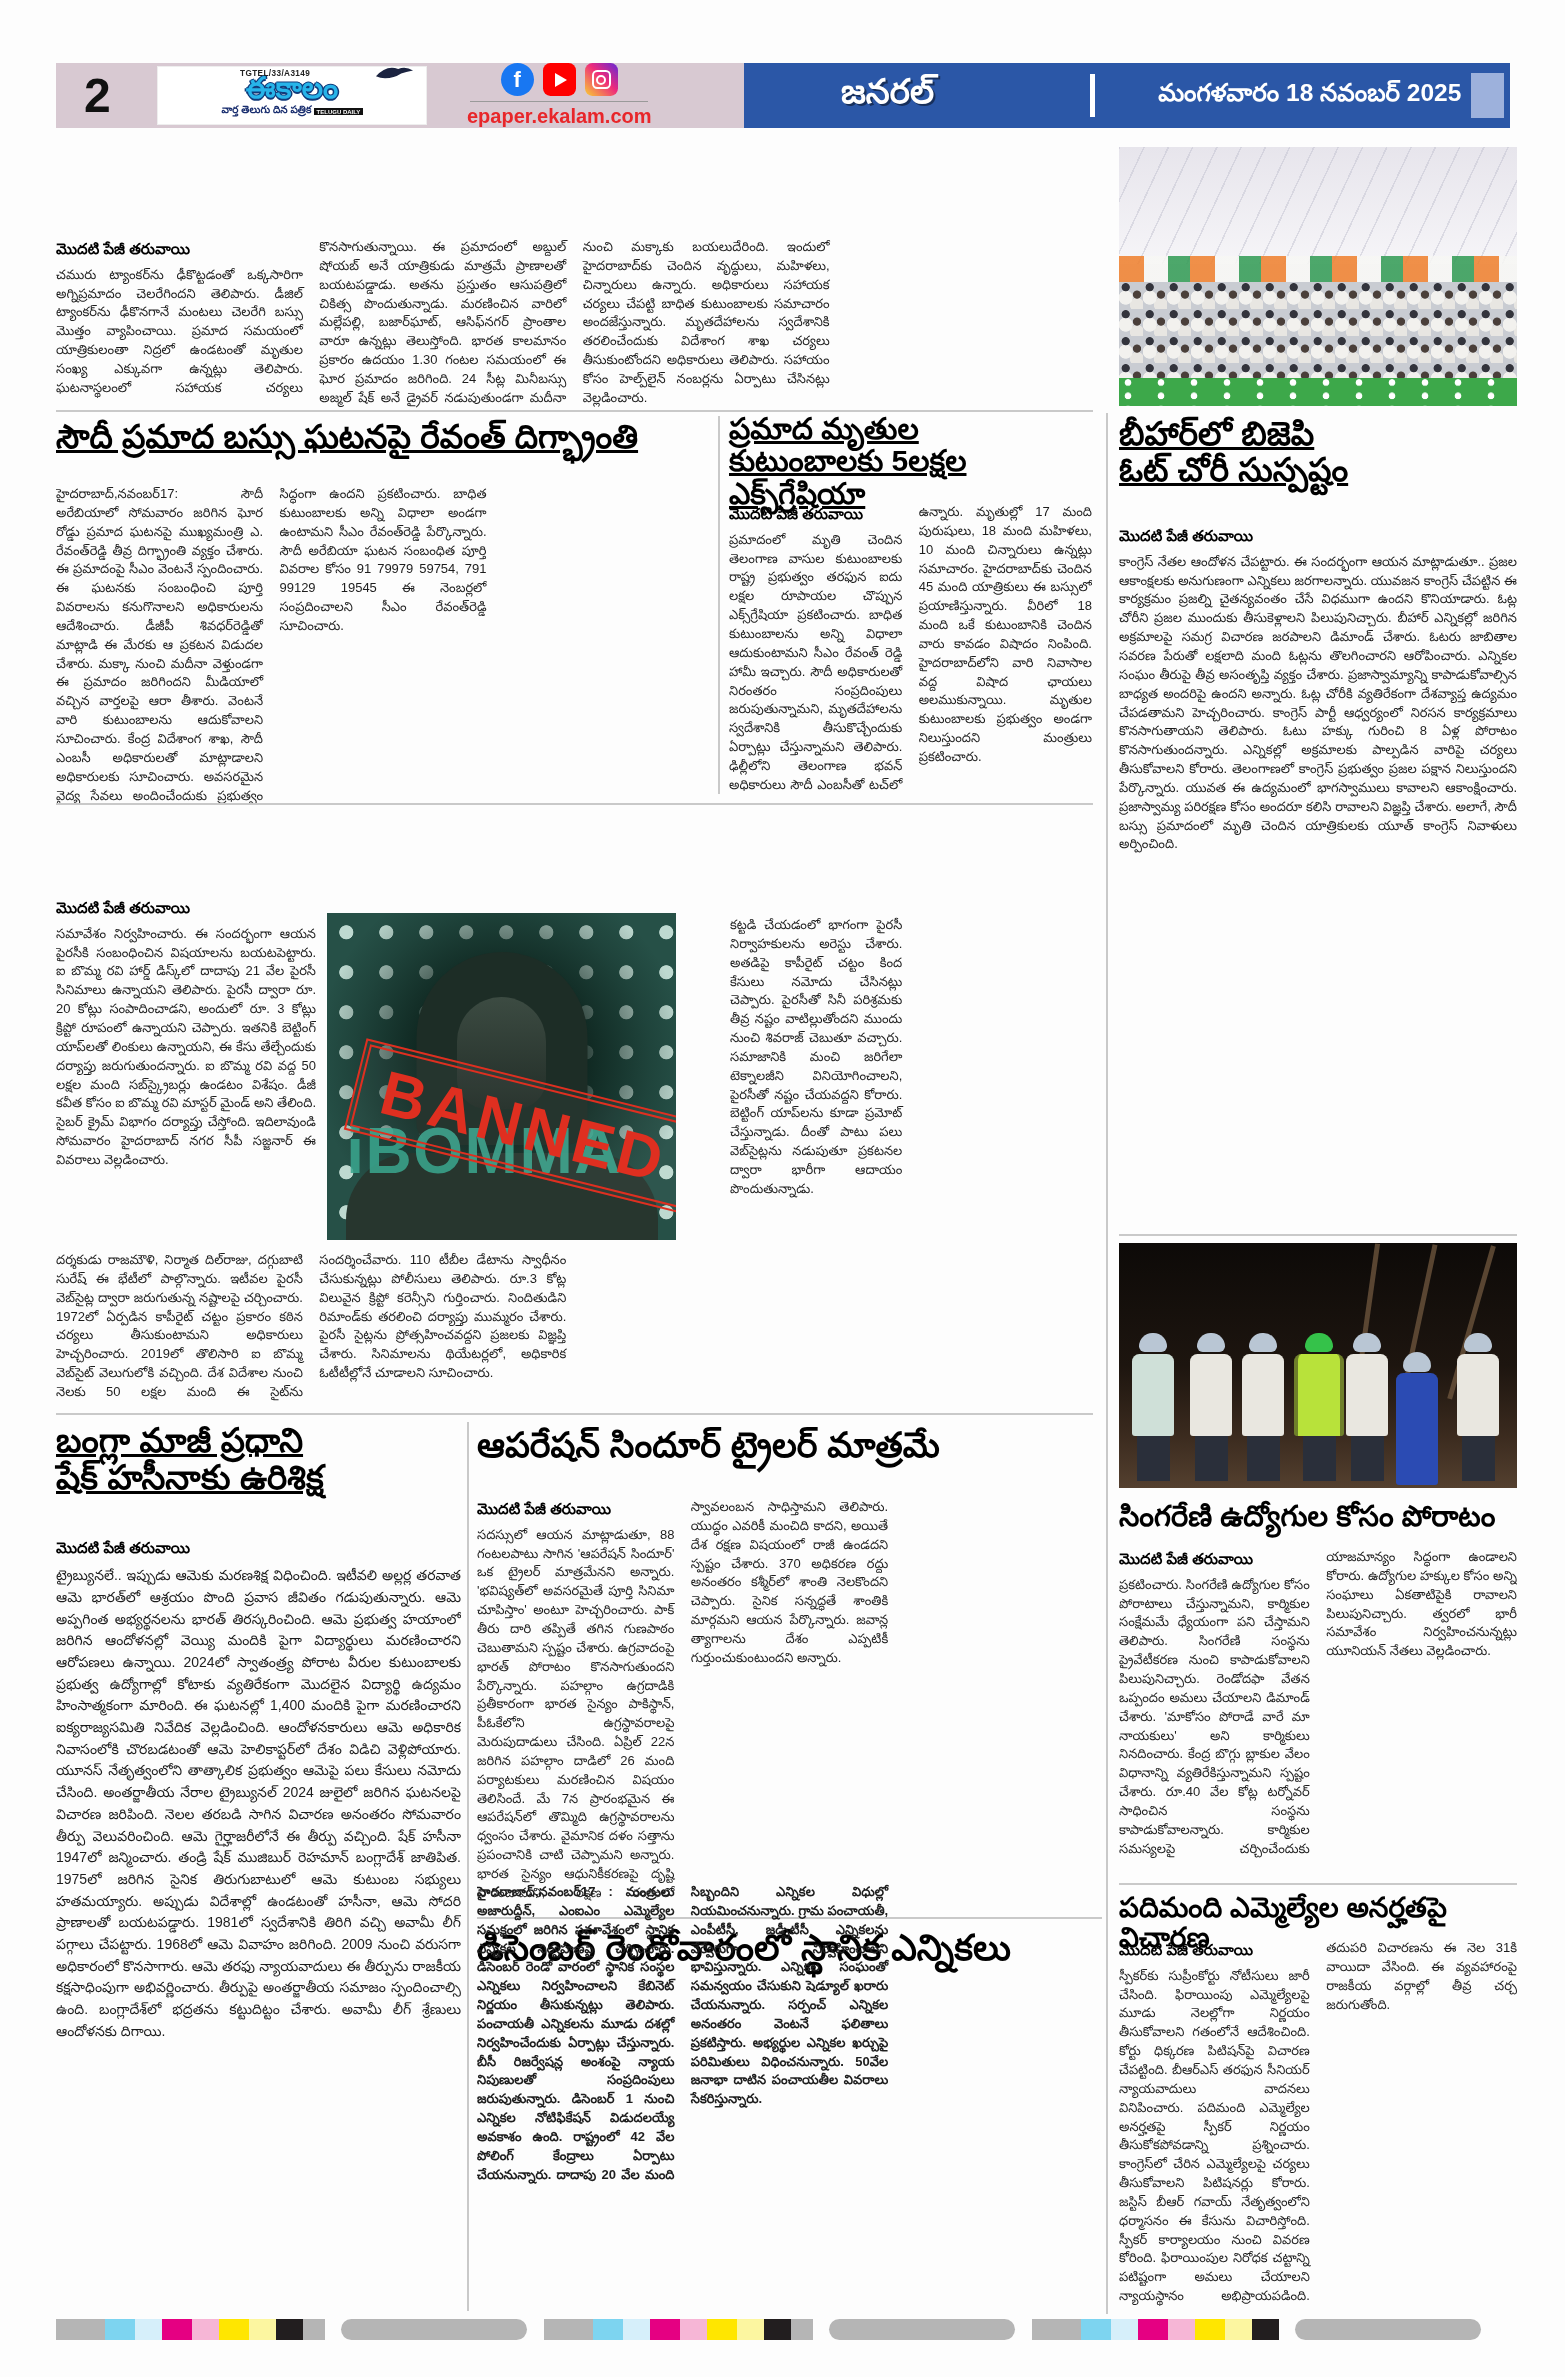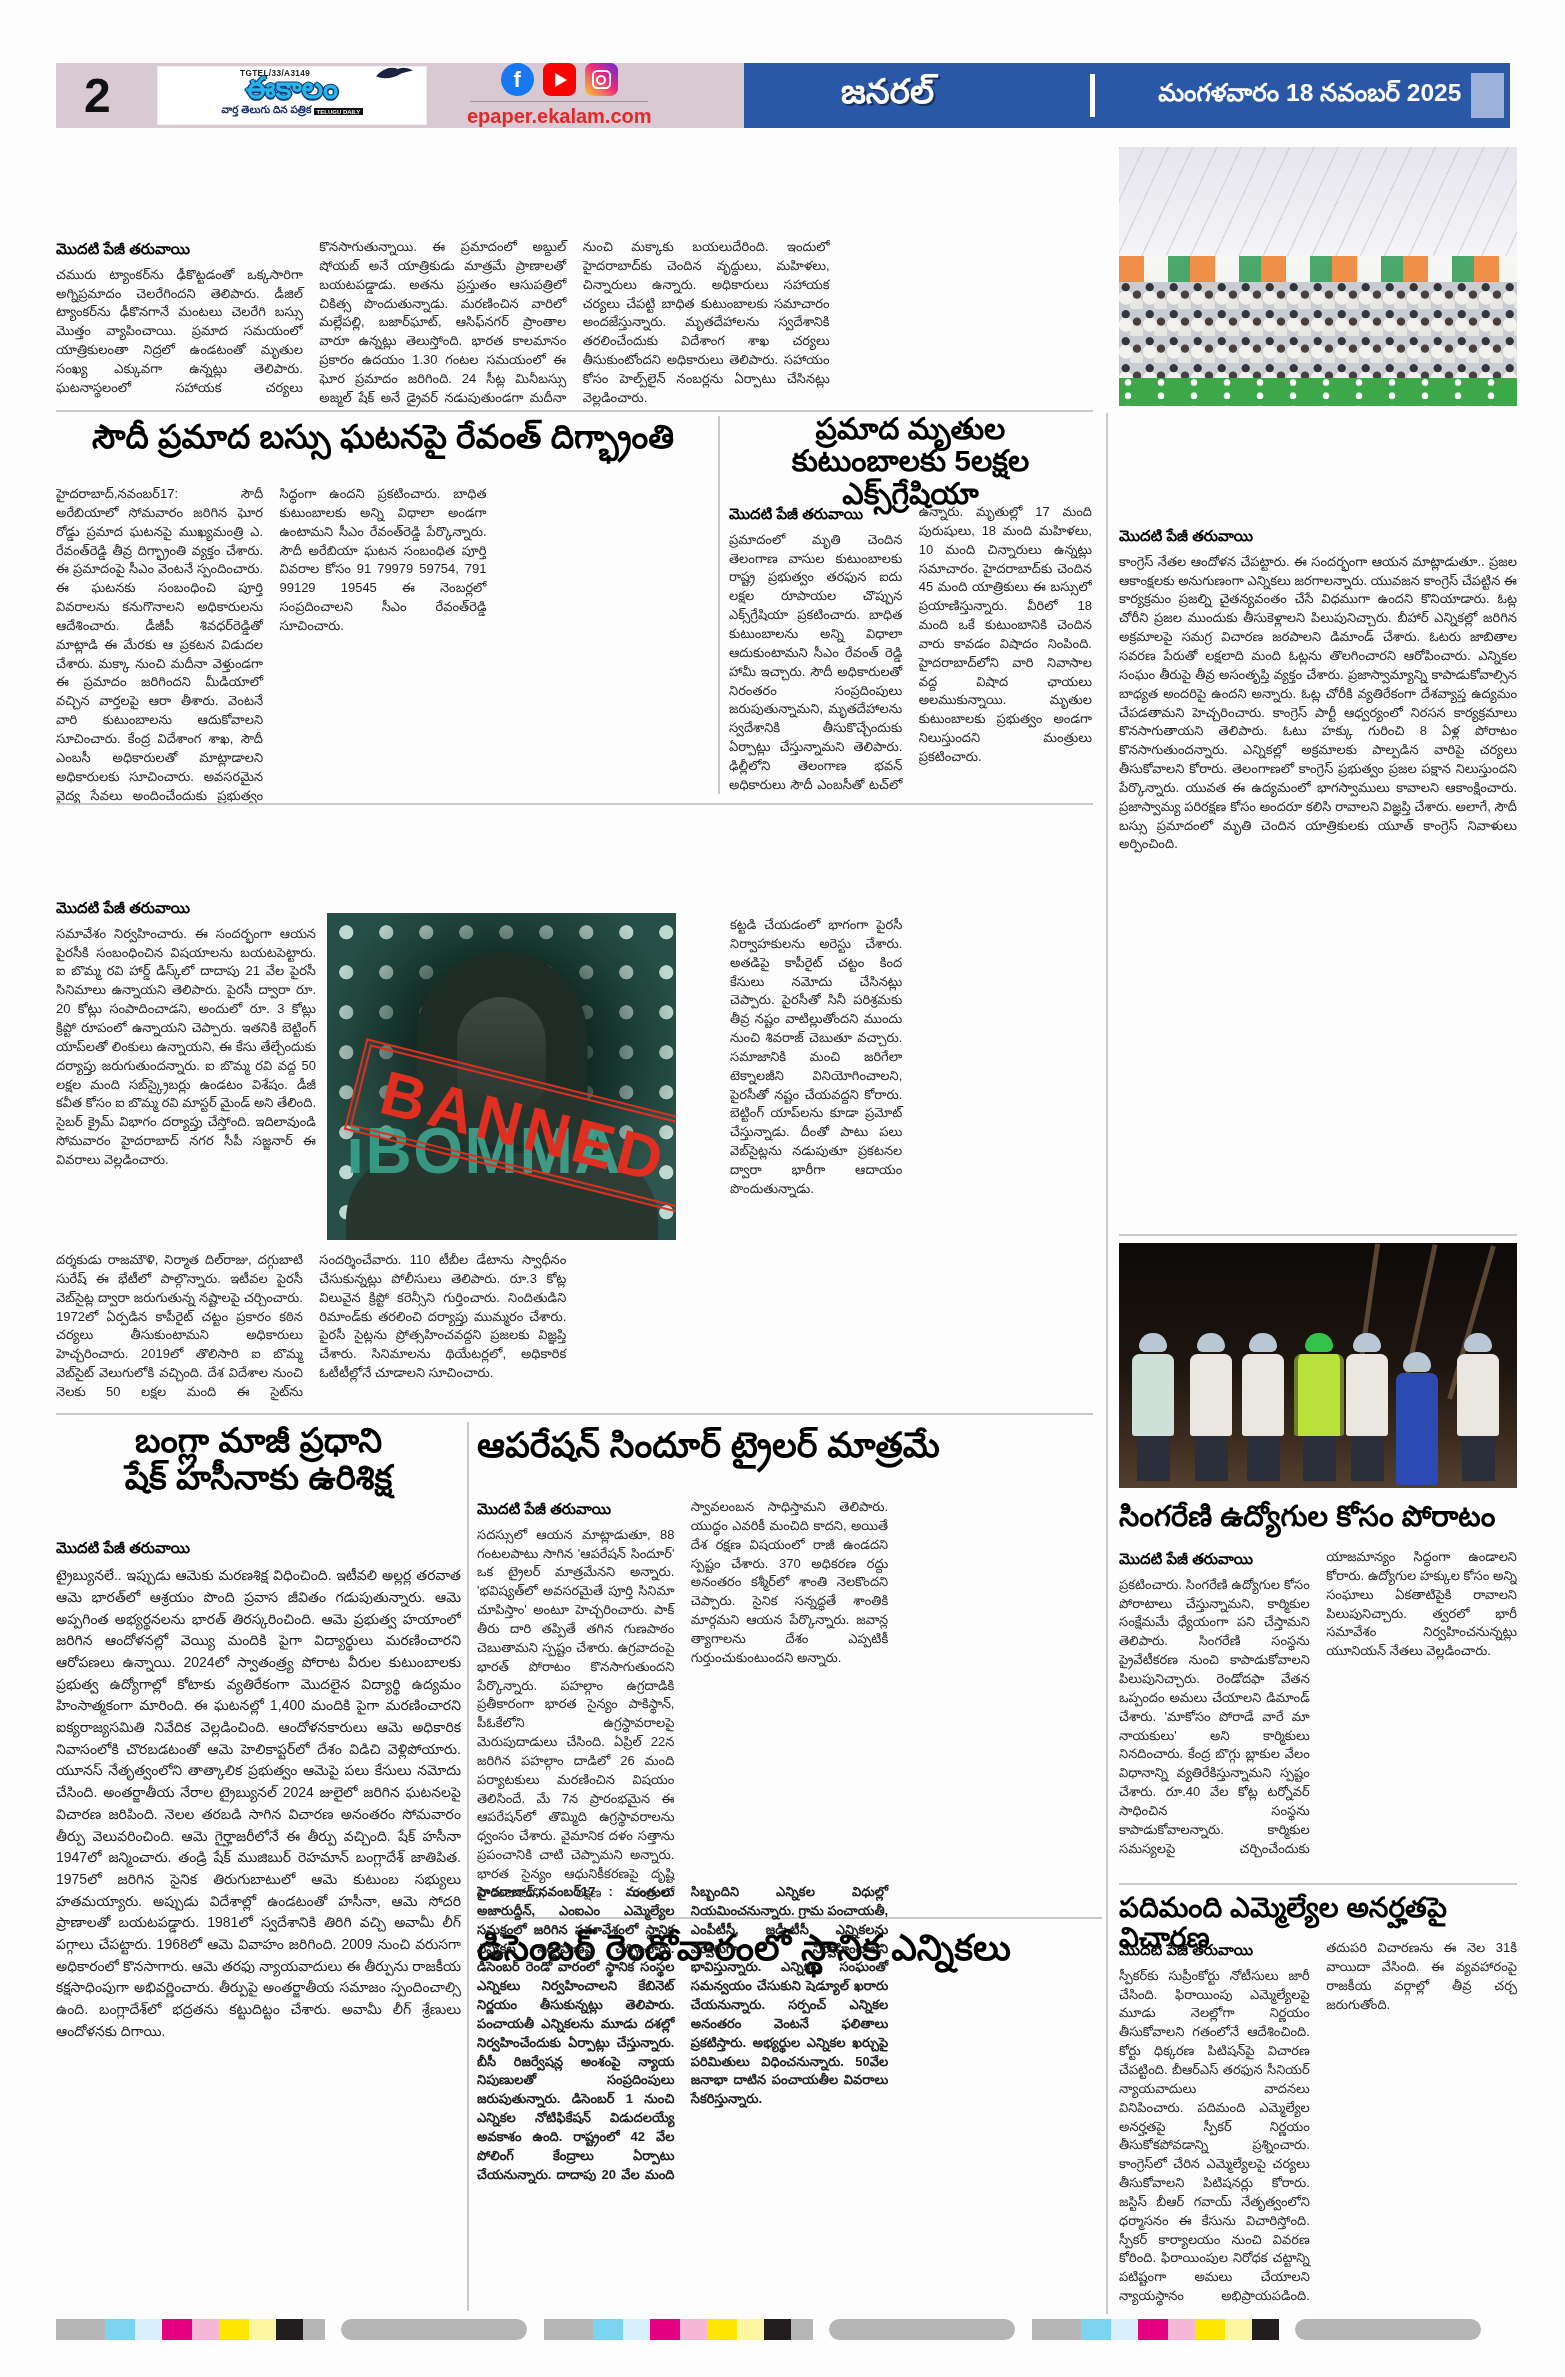--- a/index.html
+++ b/index.html
@@ -31,21 +31,21 @@
   .mast-right{position:absolute;left:744px;top:63px;width:766px;height:65px;background:#2b57a7;
               display:flex;align-items:center;}
   .section-name{color:#fff;font-size:34px;font-weight:800;margin-left:97px;text-shadow:2.2px 2.2px 0 rgba(0,0,0,.45);}
   .mast-div{width:5.2px;height:43px;background:#fff;margin-left:156px;}
   .mast-date{color:#fff;font-size:24.5px;font-weight:700;margin-left:63px;white-space:nowrap;}
   .mast-sq{position:absolute;right:6px;top:10.4px;width:33px;height:45px;background:#9db1dc;}
   
   .headline{font-weight:800;color:#000;line-height:1.08;}
   .hl-xl{font-size:57px;letter-spacing:-0.7px;}
   .hl-md{font-size:33px;}
-  .center{text-align:center;}
+  .center{text-decoration:underline;}
   .byline{font-size:15px;font-weight:800;color:#000;margin-bottom:6px;}
   .bodytext{font-size:13px;line-height:1.45;text-align:justify;color:#1d1d1d;column-fill:auto;overflow:hidden;}
   .cols-2{column-count:2;column-gap:16.4px;}
   .cols-3{column-count:3;column-gap:16.4px;}
   .cols-4{column-count:4;column-gap:16.4px;}
   .abs{position:absolute;}
   .hrule{position:absolute;height:1.5px;background:#c9c9c9;}
   .vrule{position:absolute;width:1.5px;background:#c9c9c9;}
   
   .photo-crowd{position:absolute;left:1119px;top:147px;width:398px;height:259px;overflow:hidden;background:#efedf2;}
@@ -160,20 +160,24 @@
     <span style="display:block;">ప్రమాద మృతుల</span>
     <span style="display:block;">కుటుంబాలకు 5లక్షల ఎక్స్‌గ్రేషియా</span>
   </div>
   <div class="abs bodytext cols-2" style="left:729px;top:503px;width:363px;height:292px;">
     <div class="byline">మొదటి పేజీ తరువాయి</div>
     <span>ప్రమాదంలో మృతి చెందిన తెలంగాణ వాసుల కుటుంబాలకు రాష్ట్ర ప్రభుత్వం తరఫున ఐదు లక్షల రూపాయల చొప్పున ఎక్స్‌గ్రేషియా ప్రకటించారు. బాధిత కుటుంబాలను అన్ని విధాలా ఆదుకుంటామని సీఎం రేవంత్ రెడ్డి హామీ ఇచ్చారు. సౌదీ అధికారులతో నిరంతరం సంప్రదింపులు జరుపుతున్నామని, మృతదేహాలను స్వదేశానికి తీసుకొచ్చేందుకు ఏర్పాట్లు చేస్తున్నామని తెలిపారు. ఢిల్లీలోని తెలంగాణ భవన్ అధికారులు సౌదీ ఎంబసీతో టచ్‌లో ఉన్నారు. మృతుల్లో 17 మంది పురుషులు, 18 మంది మహిళలు, 10 మంది చిన్నారులు ఉన్నట్లు సమాచారం. హైదరాబాద్‌కు చెందిన 45 మంది యాత్రికులు ఈ బస్సులో ప్రయాణిస్తున్నారు. వీరిలో 18 మంది ఒకే కుటుంబానికి చెందిన వారు కావడం విషాదం నింపింది. హైదరాబాద్‌లోని వారి నివాసాల వద్ద విషాద ఛాయలు అలముకున్నాయి. మృతుల కుటుంబాలకు ప్రభుత్వం అండగా నిలుస్తుందని మంత్రులు ప్రకటించారు.</span>
   </div>
 
   <div class="vrule" style="left:1106px;top:413px;height:1901px;"></div>
 
+  <div class="abs headline center" style="left:1119px;top:416px;width:398px;font-size:33px;">
+    <span style="display:block;">బీహార్‌లో బిజెపి</span>
+    <span style="display:block;">ఓట్ చోరీ సుస్పష్టం</span>
+  </div>
   <div class="abs bodytext" style="left:1119px;top:525px;width:398px;height:705px;">
     <div class="byline">మొదటి పేజీ తరువాయి</div>
     <span>కాంగ్రెస్ నేతల ఆందోళన చేపట్టారు. ఈ సందర్భంగా ఆయన మాట్లాడుతూ.. ప్రజల ఆకాంక్షలకు అనుగుణంగా ఎన్నికలు జరగాలన్నారు. యువజన కాంగ్రెస్ చేపట్టిన ఈ కార్యక్రమం ప్రజల్ని చైతన్యవంతం చేసే విధముగా ఉందని కొనియాడారు. ఓట్ల చోరీని ప్రజల ముందుకు తీసుకెళ్లాలని పిలుపునిచ్చారు. బీహార్ ఎన్నికల్లో జరిగిన అక్రమాలపై సమగ్ర విచారణ జరపాలని డిమాండ్ చేశారు. ఓటరు జాబితాల సవరణ పేరుతో లక్షలాది మంది ఓట్లను తొలగించారని ఆరోపించారు. ఎన్నికల సంఘం తీరుపై తీవ్ర అసంతృప్తి వ్యక్తం చేశారు. ప్రజాస్వామ్యాన్ని కాపాడుకోవాల్సిన బాధ్యత అందరిపై ఉందని అన్నారు. ఓట్ల చోరీకి వ్యతిరేకంగా దేశవ్యాప్త ఉద్యమం చేపడతామని హెచ్చరించారు. కాంగ్రెస్ పార్టీ ఆధ్వర్యంలో నిరసన కార్యక్రమాలు కొనసాగుతాయని తెలిపారు. ఓటు హక్కు గురించి 8 ఏళ్ల పోరాటం కొనసాగుతుందన్నారు. ఎన్నికల్లో అక్రమాలకు పాల్పడిన వారిపై చర్యలు తీసుకోవాలని కోరారు. తెలంగాణలో కాంగ్రెస్ ప్రభుత్వం ప్రజల పక్షాన నిలుస్తుందని పేర్కొన్నారు. యువత ఈ ఉద్యమంలో భాగస్వాములు కావాలని ఆకాంక్షించారు. ప్రజాస్వామ్య పరిరక్షణ కోసం అందరూ కలిసి రావాలని విజ్ఞప్తి చేశారు. అలాగే, సౌదీ బస్సు ప్రమాదంలో మృతి చెందిన యాత్రికులకు యూత్ కాంగ్రెస్ నివాళులు అర్పించింది.</span>
   </div>
   <div class="hrule" style="left:1119px;top:1234px;width:398px;"></div>
 
   <div class="photo-tunnel">
     <div class="beam" style="left:245px;transform:rotate(8deg);"></div>
     <div class="beam" style="left:297px;transform:rotate(12deg);"></div>
     <div class="beam" style="left:350px;transform:rotate(16deg);"></div>

